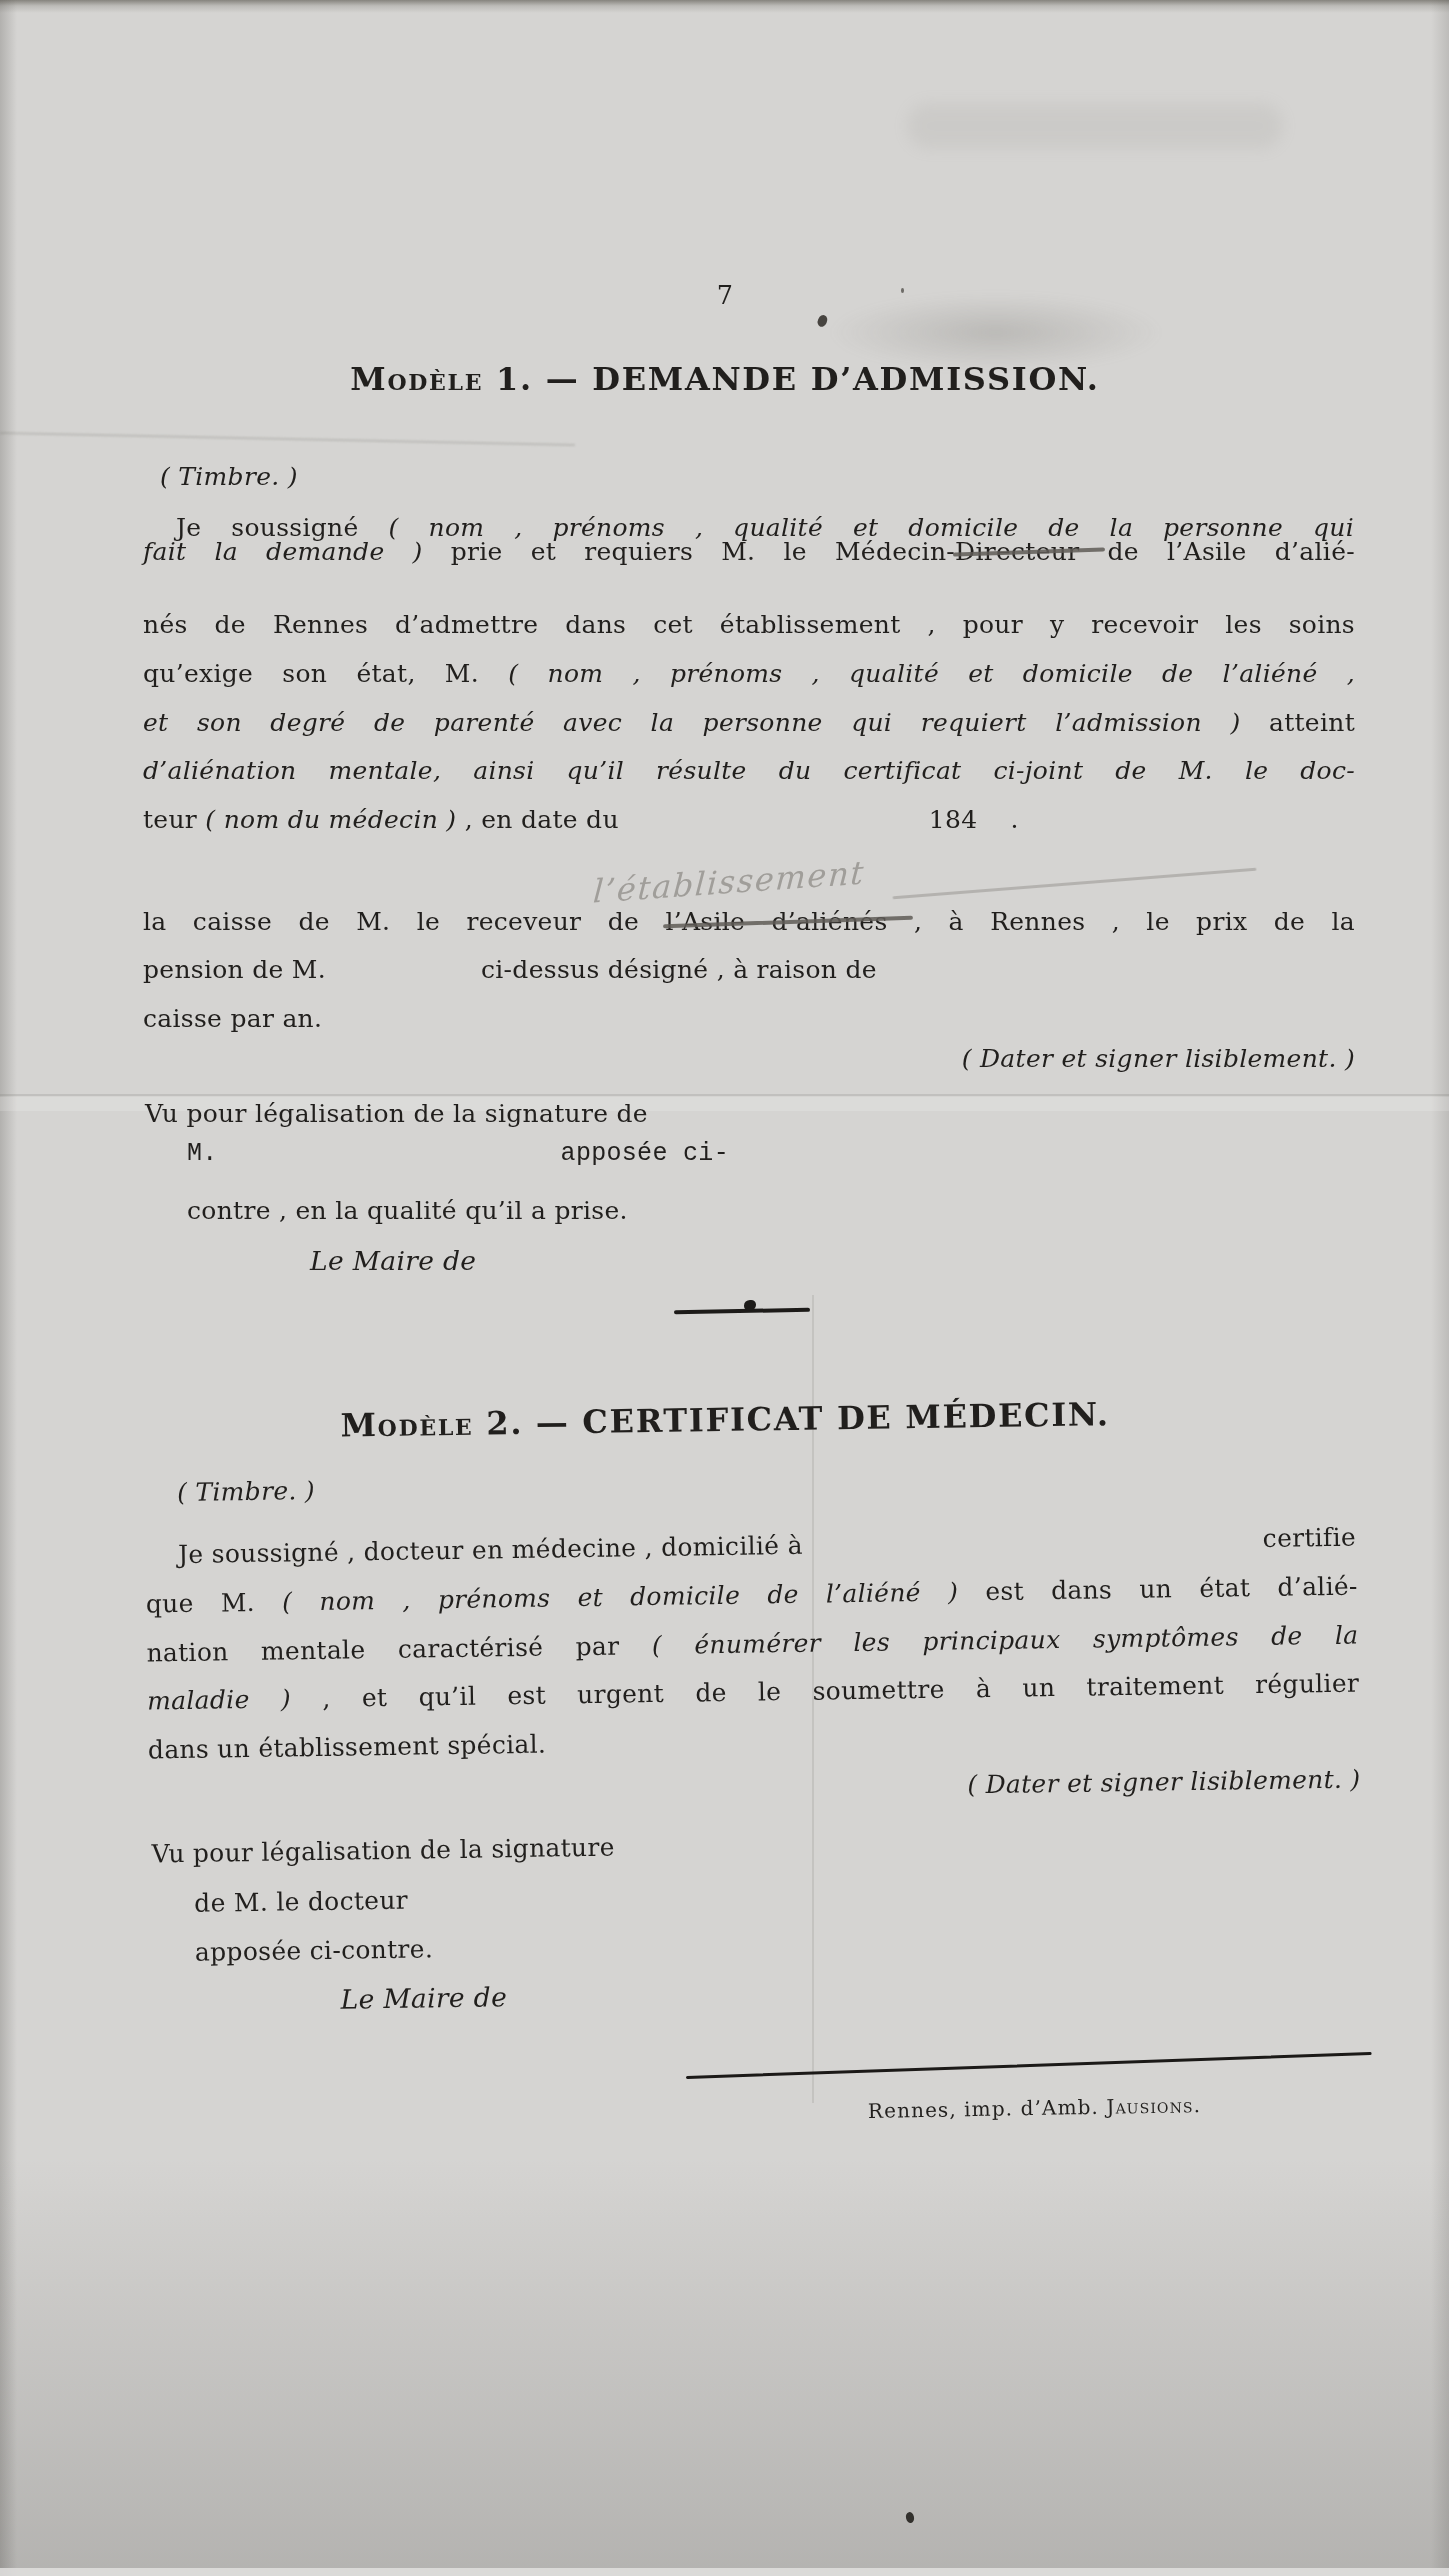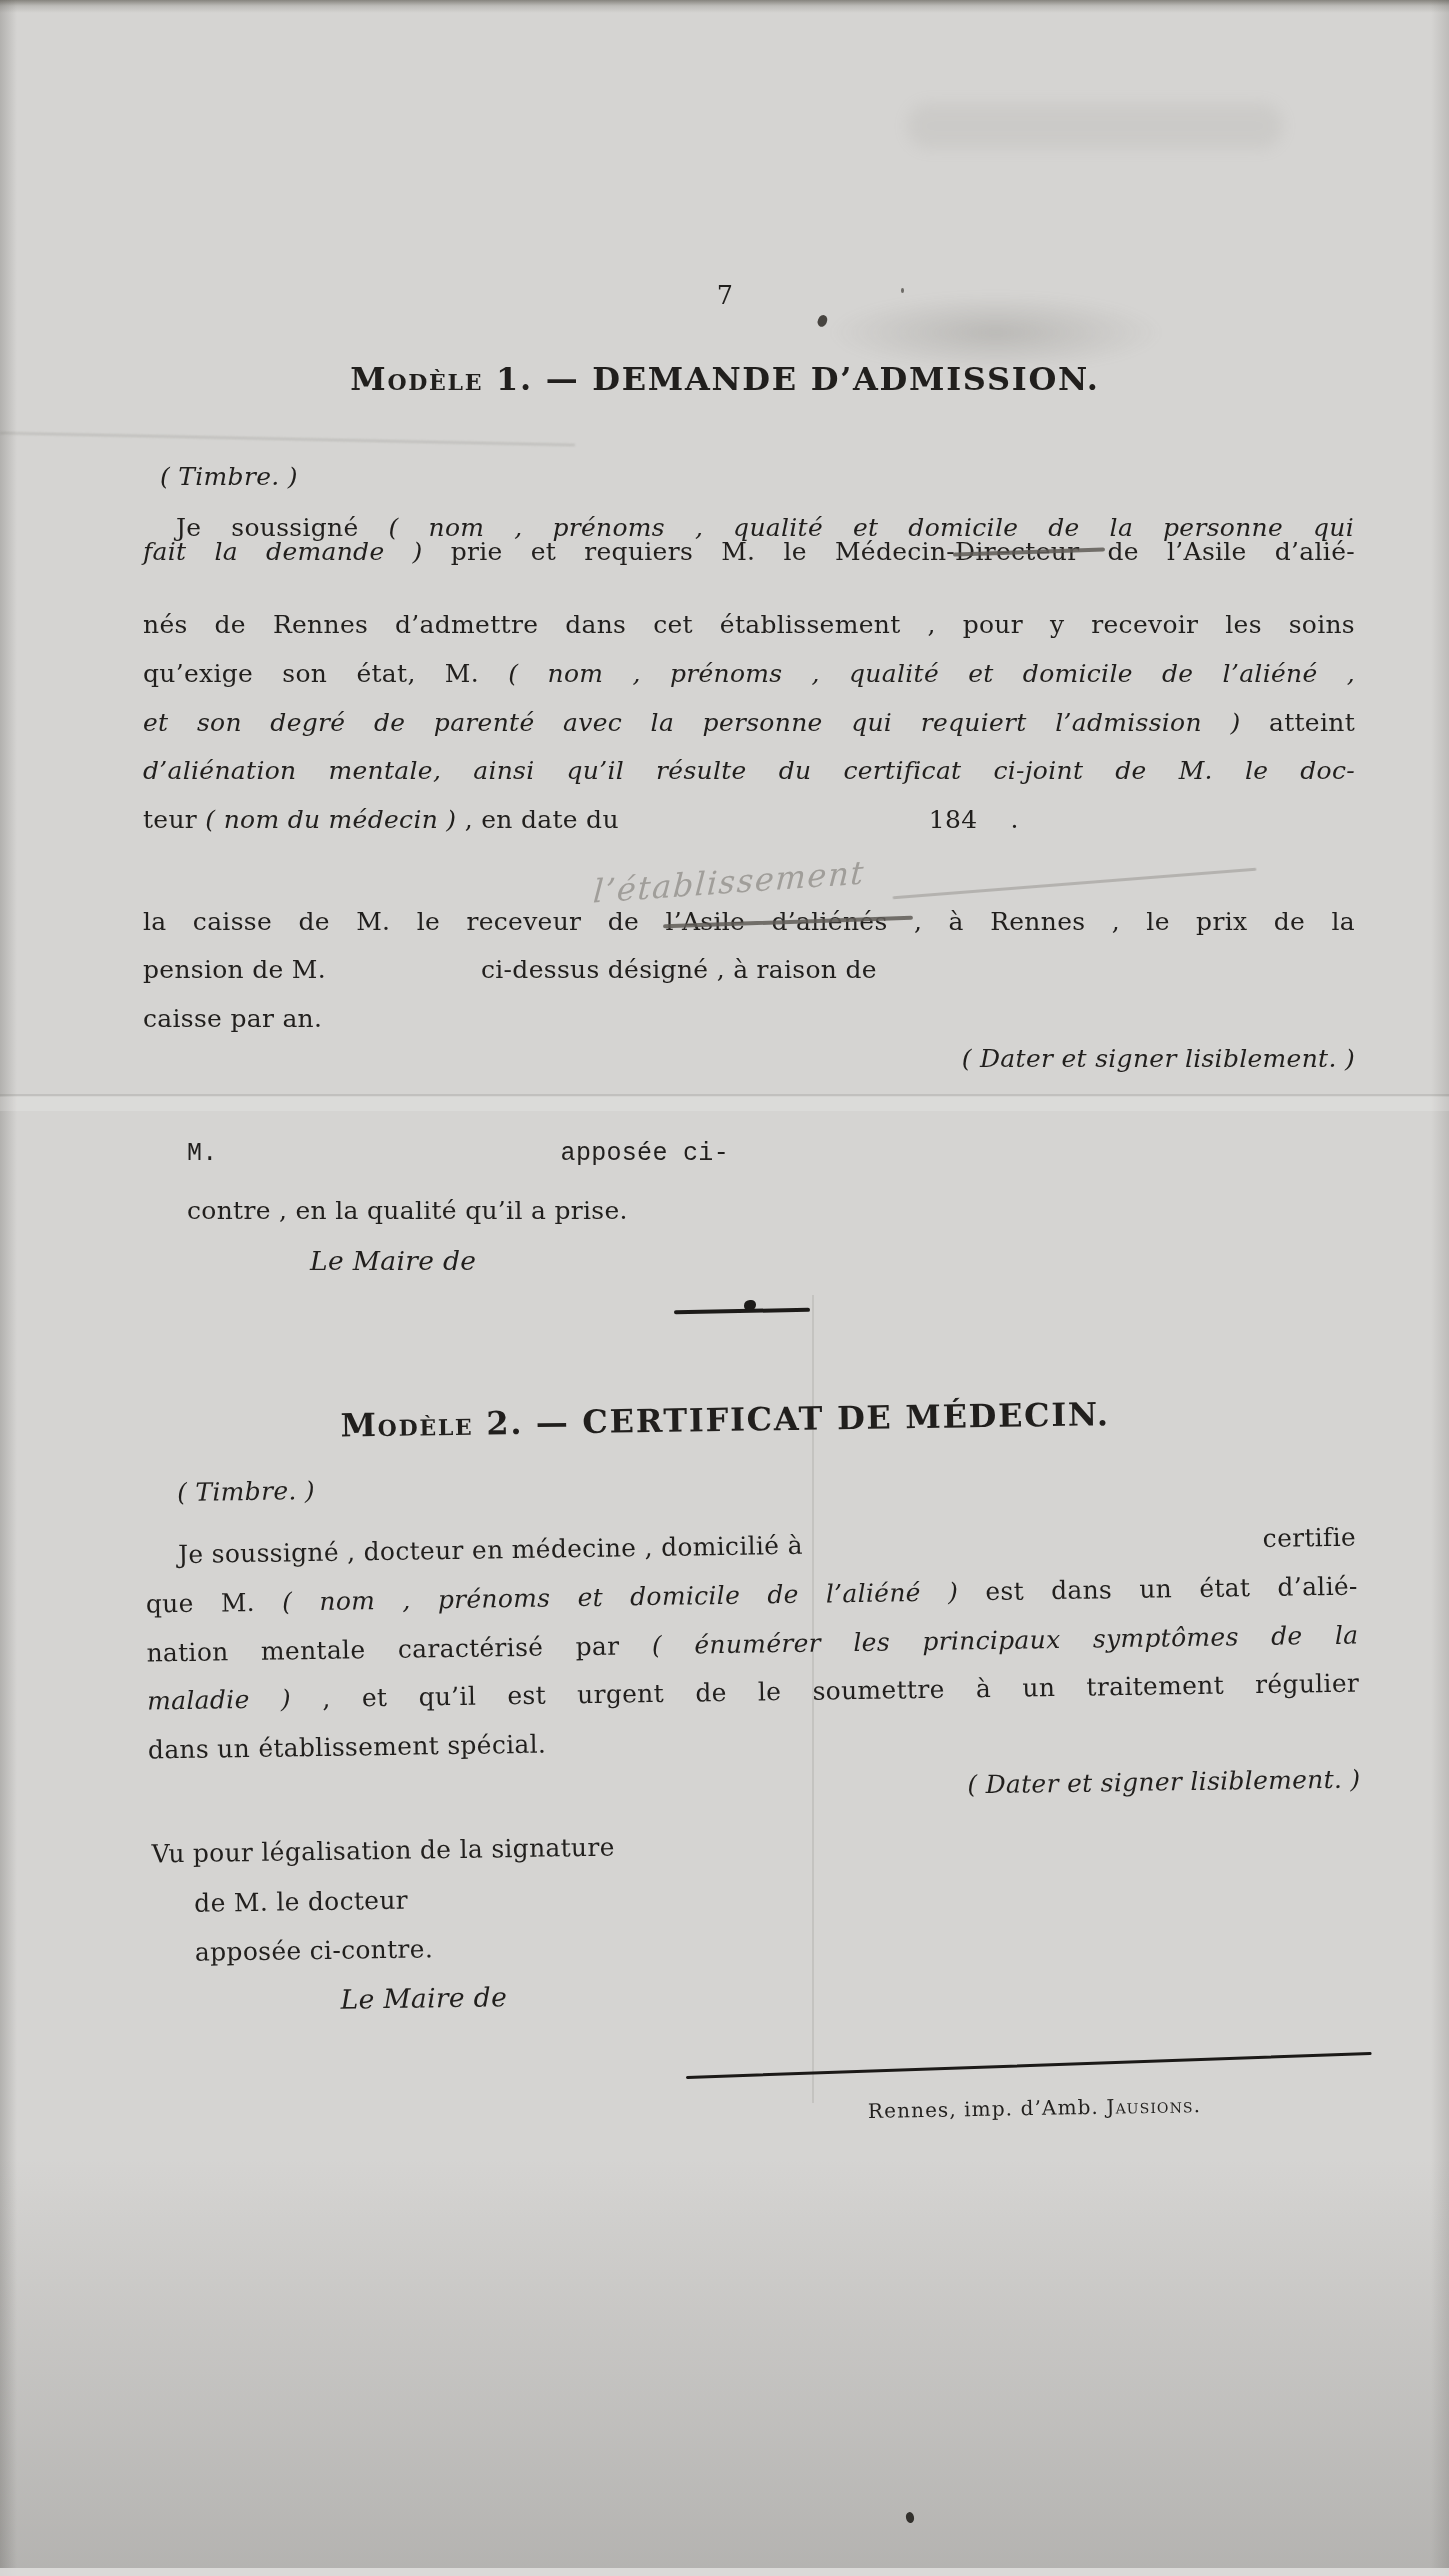--- a/index.html
+++ b/index.html
@@ -120,20 +120,21 @@
   <div class="bl" style="top:954px;">
     <span>pension de M.</span><span class="gap" style="width:155px;"></span><span>ci-dessus désigné , à raison de</span>
   </div>
   <div class="bl" style="top:1003px;">caisse par an.</div>
 
   <div class="handwrit">l’établissement</div>
   <div class="pencil-tail"></div>
 
   <div class="bl it rightal" style="top:1043px;">( Dater et signer lisiblement. )</div>
 
+  <div class="bl" style="top:1098px;left:145px;">Vu pour légalisation de la signature de</div>
   <div class="bl" style="top:1138px;left:187px;font-family:Liberation Mono, monospace;">
     <span>M.</span><span class="gap" style="width:343px;"></span><span>apposée ci-</span>
   </div>
   <div class="bl" style="top:1195px;left:187px;">contre , en la qualité qu’il a prise.</div>
   <div class="bl it" style="top:1245px;left:310px;font-size:26.6px;">Le Maire de</div>
 
   <div class="divider"></div>
   <div class="dot blob"></div>
 
   <div class="m2wrap">

